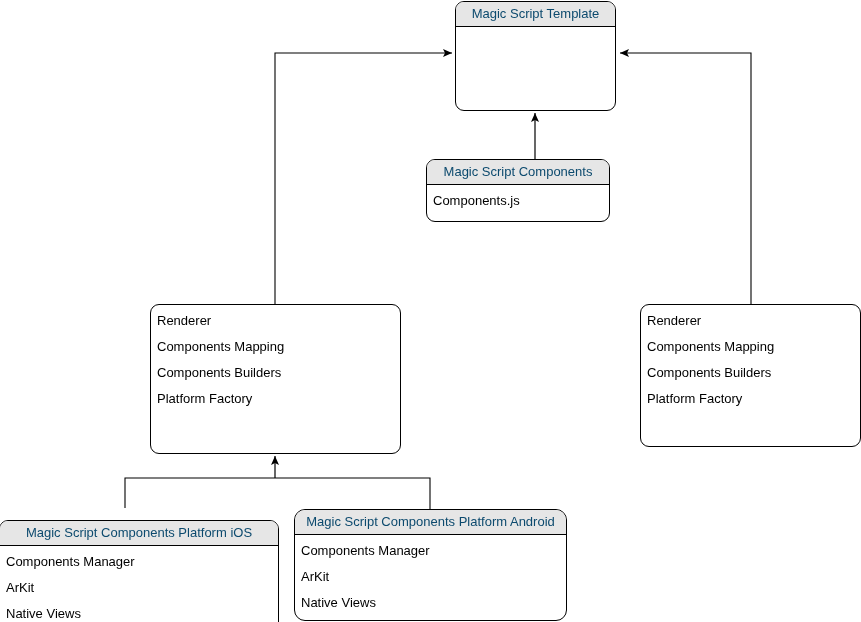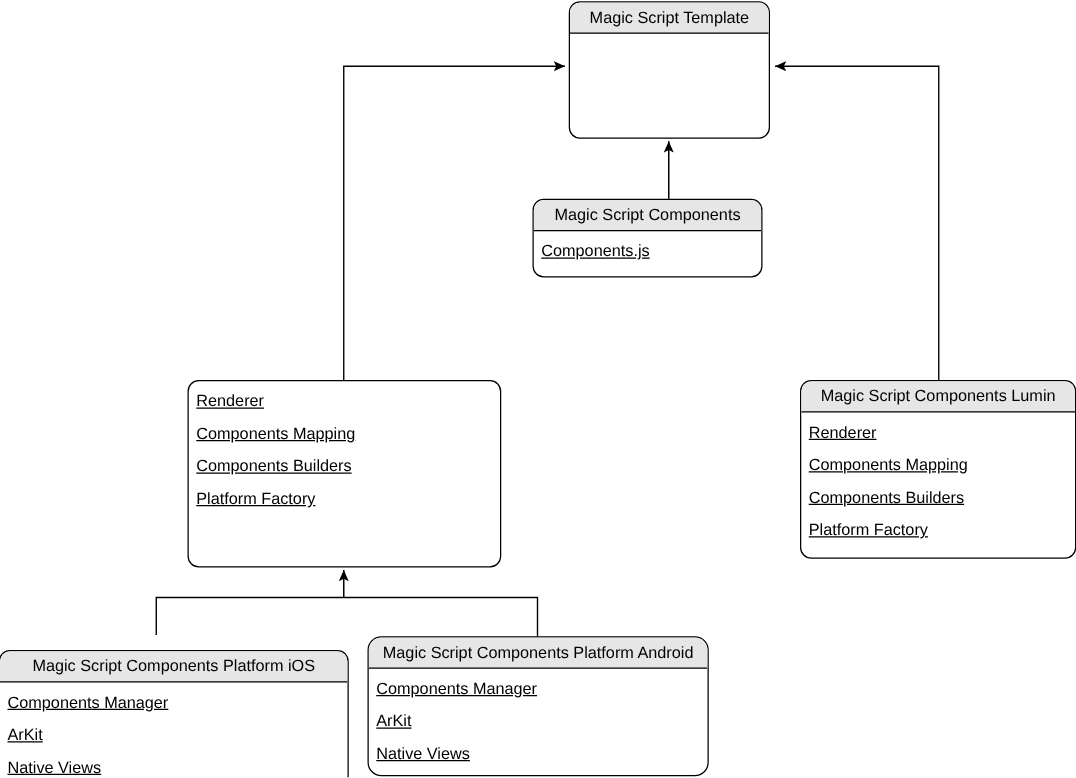--- a/index.html
+++ b/index.html
@@ -35,36 +35,35 @@
     overflow: hidden;
   }
   .uml-title {
     box-sizing: border-box;
     background: #e6e6e6;
     border-bottom: 1px solid #000000;
     height: 25px;
     line-height: 24px;
     text-align: center;
     font-size: 13px;
-    color: #000000;
+    color: #0c4a6e;
     white-space: nowrap;
     overflow: hidden;
   }
   .uml-body {
     box-sizing: border-box;
     padding: 8px 0 0 0;
   }
   .uml-attr {
     font-size: 13px;
     line-height: 15px;
     color: #000000;
     padding: 0 0 0 6px;
     margin-bottom: 11px;
     white-space: nowrap;
-    text-decoration: underline;
   }
   .uml-attr:last-child {
     margin-bottom: 0;
   }
   
   #node-template      { left: 455px; top: 1px;   width: 161px; height: 110px; }
   #node-components    { left: 426px; top: 159px; width: 184px; height: 63px; }
   #node-react-native  { left: 150px; top: 304px; width: 251px; height: 150px; }
   #node-lumin         { left: 640px; top: 304px; width: 221px; height: 143px; }
   #node-ios           { left: -1px;  top: 520px; width: 280px; height: 112px; }
@@ -128,21 +127,20 @@
   <div class="uml-box" id="node-react-native">
     <div class="uml-body">
       <div class="uml-attr">Renderer</div>
       <div class="uml-attr">Components Mapping</div>
       <div class="uml-attr">Components Builders</div>
       <div class="uml-attr">Platform Factory</div>
     </div>
   </div>
 
   <div class="uml-box" id="node-lumin">
-    <div class="uml-title">Magic Script Components Lumin</div>
     <div class="uml-body">
       <div class="uml-attr">Renderer</div>
       <div class="uml-attr">Components Mapping</div>
       <div class="uml-attr">Components Builders</div>
       <div class="uml-attr">Platform Factory</div>
     </div>
   </div>
 
   <div class="uml-box" id="node-ios">
     <div class="uml-title">Magic Script Components Platform iOS</div>

